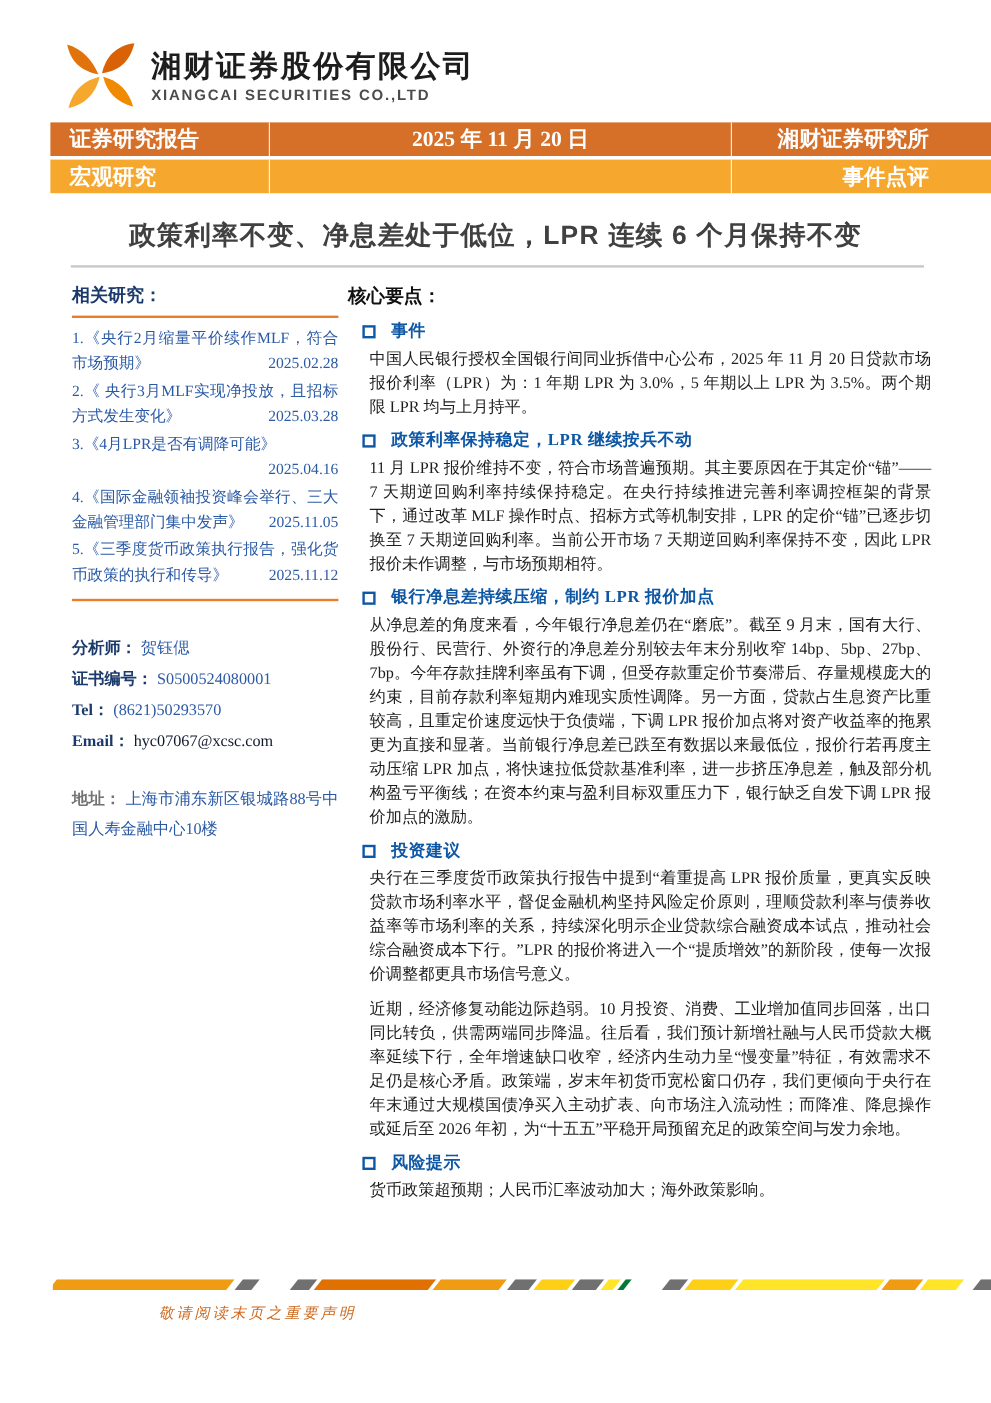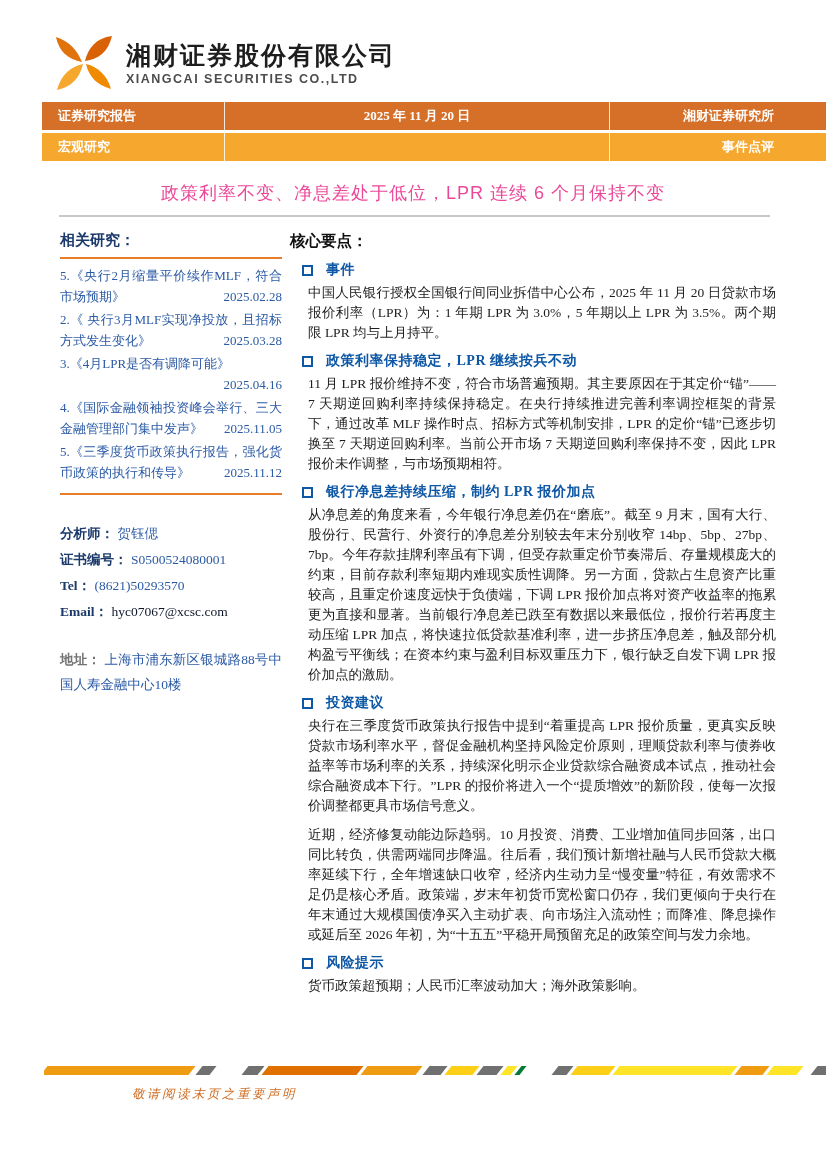--- a/index.html
+++ b/index.html
@@ -11,31 +11,31 @@
   .brand-row { display:flex; align-items:center; margin:30px 0 6px 52px; height:66px; }
   .logo { width:64px; height:64px; flex:0 0 64px; }
   .brand-text { margin-left:10px; }
   .company-cn { font-family:"Liberation Sans","DejaVu Sans",sans-serif; font-weight:bold;
                 font-size:25px; color:#1d1d1d; letter-spacing:2px; line-height:28px;}
   .company-en { font-family:"Liberation Sans","DejaVu Sans",sans-serif; font-weight:bold;
                 font-size:12.5px; color:#4c4c4c; letter-spacing:1.5px; margin-top:3px;}
 
   
   .bar { margin-left:42px; height:28px; display:flex; color:#fff;
-         font-weight:bold; font-size:13px; align-items:center; }
+         font-weight:bold; font-size:18px; align-items:center; }
   .bar1 { background:#d66f28; margin-bottom:3px; }
   .bar2 { background:#f6a72d; }
   .bar .cell-l { width:183px; padding-left:16px; border-right:1px solid rgba(255,255,255,.85); height:100%; display:flex; align-items:center; }
   .bar .cell-m { width:385px; justify-content:center; border-right:1px solid rgba(255,255,255,.85); height:100%; display:flex; align-items:center; }
   .bar .cell-r { flex:1; justify-content:flex-end; padding-right:52px; height:100%; display:flex; align-items:center; }
 
   
   .report-title { margin:20px 56px 0 56px; text-align:center;
                   font-family:"Liberation Sans","DejaVu Sans",sans-serif;
-                  font-weight:normal; font-size:18px; color:#ec4899; letter-spacing:1px; }
+                  font-weight:bold; font-size:22px; color:#404040; letter-spacing:1px; }
   .title-rule { margin:10px 56px 0 59px; border-bottom:2px solid #c9c9c9; }
 
   
   .columns { display:flex; margin:14px 50px 0 60px; }
   .sidebar { width:222px; flex:0 0 222px; }
   .main { flex:1; margin-left:8px; }
 
   
   .rel-heading { font-family:"Liberation Sans","DejaVu Sans",sans-serif; font-weight:bold;
                  font-size:15px; color:#1b3a6b; }
@@ -97,21 +97,21 @@
 <div class="report-title">政策利率不变、净息差处于低位，LPR 连续 6 个月保持不变</div>
 <div class="title-rule"></div>
 
 <div class="columns">
 
   <div class="sidebar">
     <div class="rel-heading">相关研究：</div>
     <div class="orange-rule"></div>
 
     <div class="rel-item">
-      <span>5.《央行2月缩量平价续作MLF，符合市场预期》</span>
+      <span>1.《央行2月缩量平价续作MLF，符合市场预期》</span>
       <span class="rel-date">2025.02.28</span>
     </div>
     <div class="rel-item">
       <span>2.《 央行3月MLF实现净投放，且招标方式发生变化》</span>
       <span class="rel-date">2025.03.28</span>
     </div>
     <div class="rel-item">
       <span>3.《4月LPR是否有调降可能》</span>
       <span class="rel-date">2025.04.16</span>
     </div>

